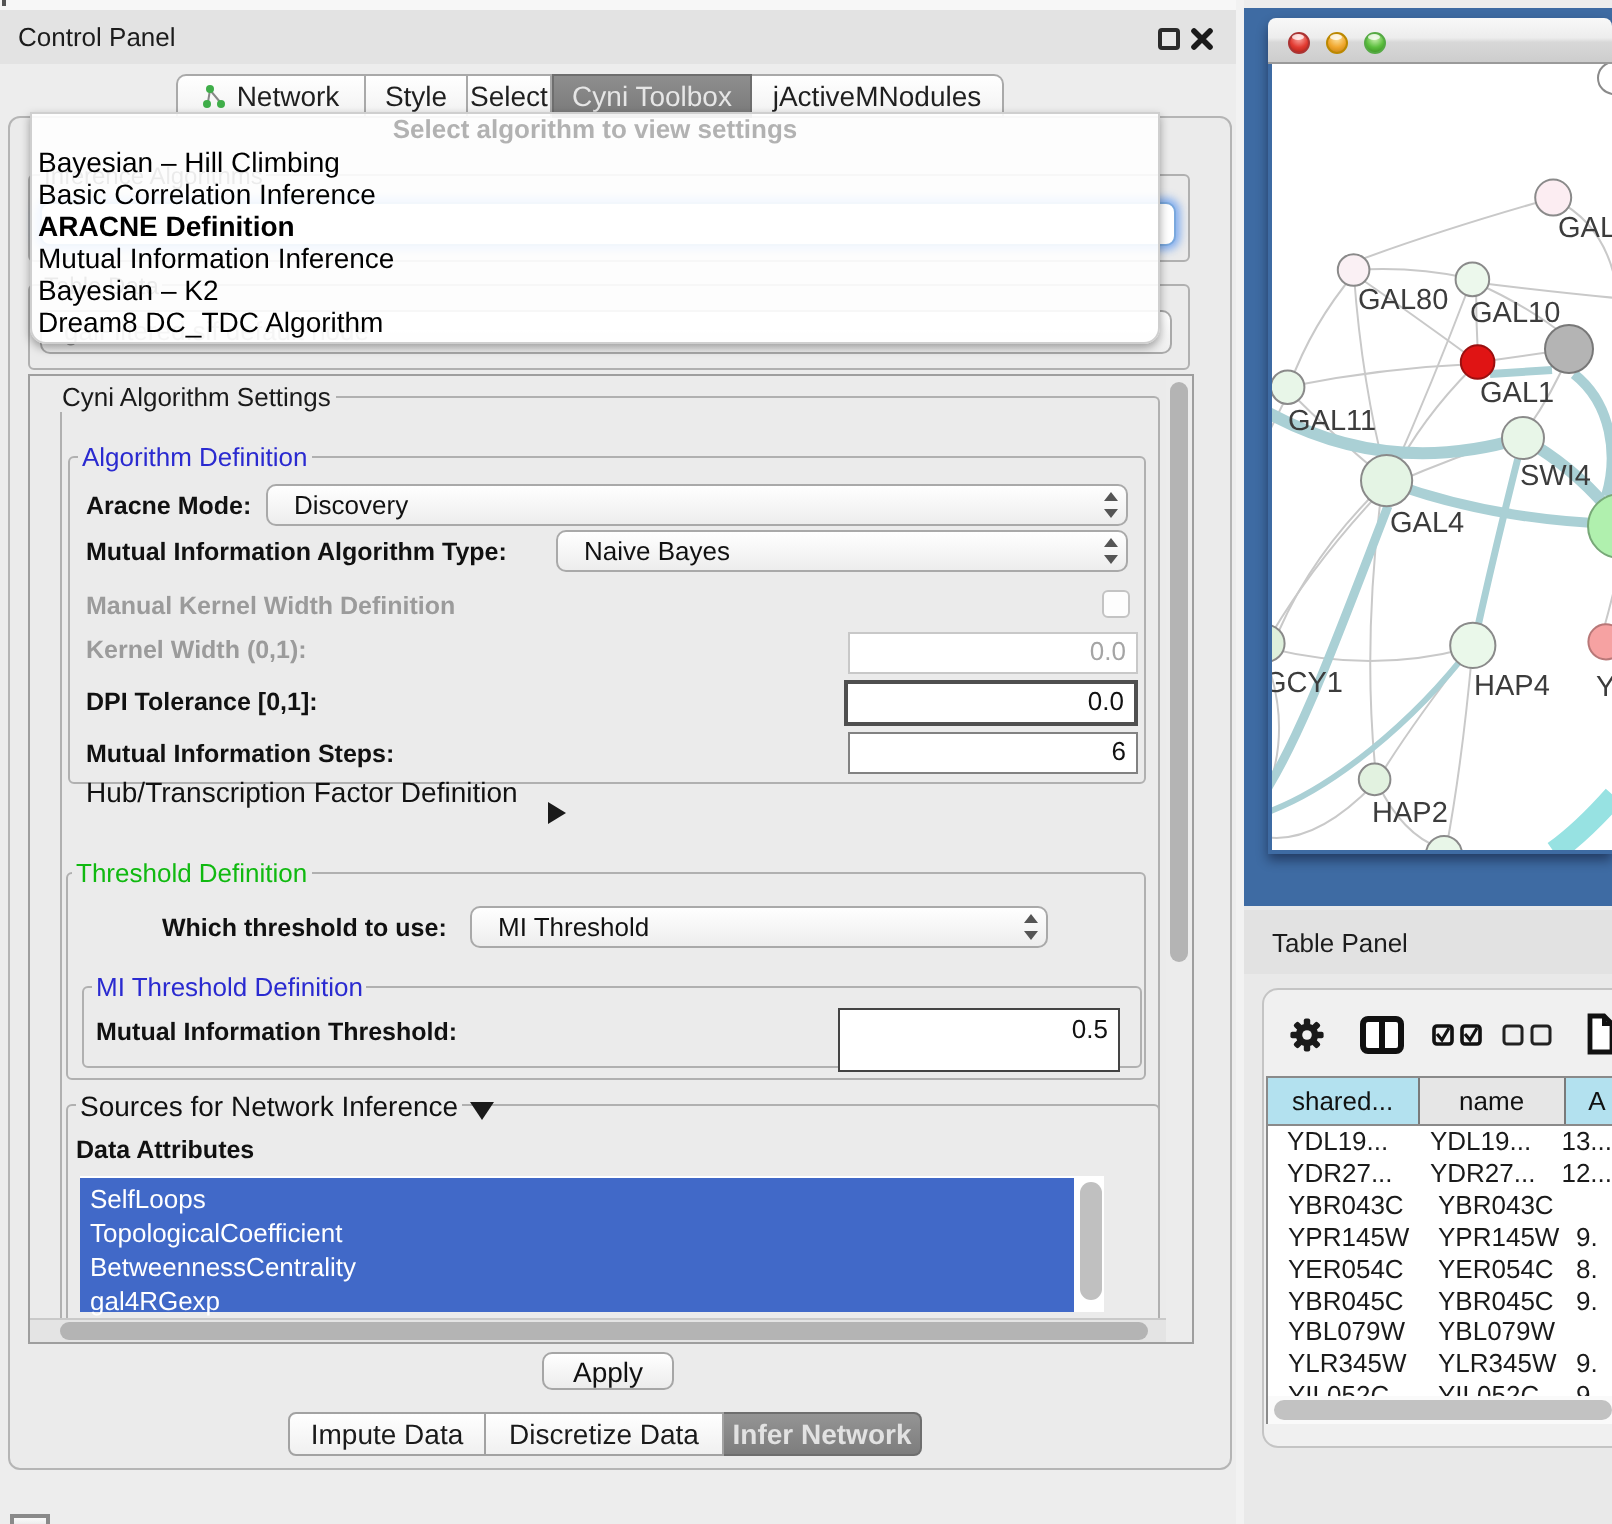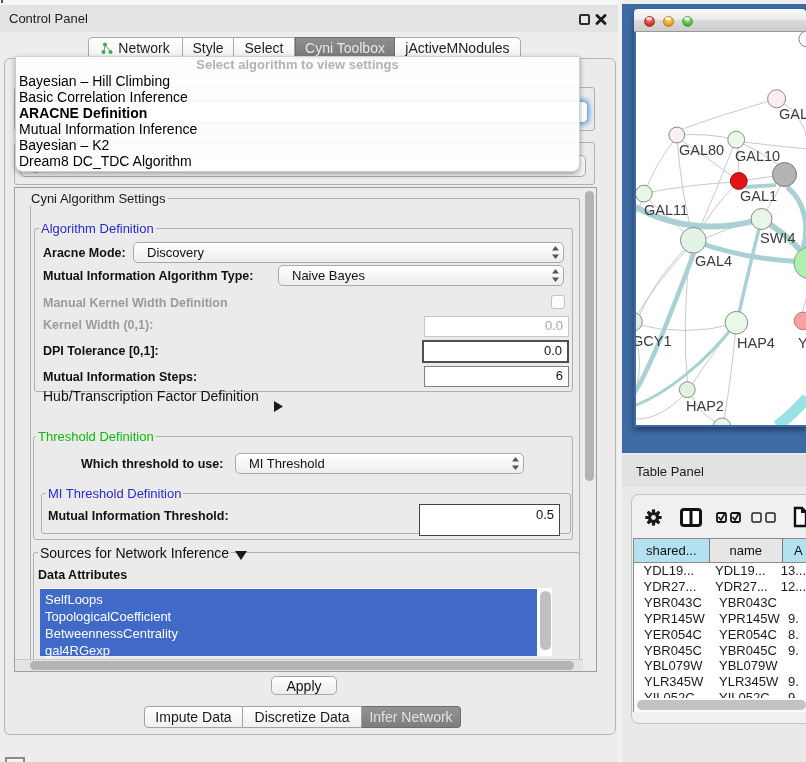--- a/index.html
+++ b/index.html
@@ -28,21 +28,21 @@
 
   <div class="abs" style="left:88px;top:37px;height:22px;display:flex;font-size:14px;color:#1f1f1f;">
     <div style="width:94px;background:linear-gradient(#ffffff,#f2f2f2);border:1px solid #a9a9a9;border-right:none;border-radius:5px 0 0 0;display:flex;align-items:center;justify-content:center;">
       <svg width="13" height="13" viewBox="0 0 13 13" style="margin-right:4px;">
         <path d="M4 3 L3 9 M4 3 L9 9" stroke="#888" stroke-width="1"></path>
         <circle cx="4" cy="2.5" r="2" fill="#3fae49"></circle>
           <circle cx="2.5" cy="10" r="2" fill="#3fae49"></circle>
           <circle cx="9.5" cy="10" r="2" fill="#3fae49"></circle>
       </svg>Network</div>
     <div style="width:51px;background:linear-gradient(#ffffff,#f2f2f2);border:1px solid #a9a9a9;border-right:none;display:flex;align-items:center;justify-content:center;">Style</div>
-    <div style="width:62px;background:linear-gradient(#ffffff,#f2f2f2);border:1px solid #a9a9a9;display:flex;align-items:center;justify-content:center;">Select</div>
+    <div style="width:43px;background:linear-gradient(#ffffff,#f2f2f2);border:1px solid #a9a9a9;display:flex;align-items:center;justify-content:center;">Select</div>
     <div style="width:100px;background:linear-gradient(#8e8e8e,#7a7a7a);border:1px solid #6e6e6e;color:#e6e6e6;display:flex;align-items:center;justify-content:center;">Cyni Toolbox</div>
     <div style="width:126px;background:linear-gradient(#ffffff,#f2f2f2);border:1px solid #a9a9a9;border-left:none;border-radius:0 5px 0 0;display:flex;align-items:center;justify-content:center;">jActiveMNodules</div>
   </div>
 
   <div class="abs" style="left:14px;top:87px;width:581px;height:44px;border:1px solid #b0b0b0;border-radius:3px;"></div>
   <div class="abs" style="left:20px;top:81px;font-size:12px;color:#333;background:#ebebeb;padding:0 2px;">Inference Algorithms</div>
 
   <div class="abs" style="left:20px;top:101px;width:568px;height:22px;background:#fff;border:1px solid #7aa8dd;border-radius:5px;box-shadow:0 0 4px 2px rgba(90,150,240,.75);"></div>
 
   <div class="abs" style="left:14px;top:142px;width:581px;height:43px;border:1px solid #b0b0b0;border-radius:3px;"></div>
@@ -122,21 +122,21 @@
   <div class="abs" style="left:30px;top:661px;width:544px;height:9px;background:#b4b4b4;border-radius:5px;"></div>
 
   <div class="abs" style="left:583px;top:188px;width:13px;height:483px;background:#ececec;"></div>
   <div class="abs" style="left:585px;top:191px;width:9px;height:290px;background:#b4b4b4;border-radius:6px;"></div>
 
   <div class="abs" style="left:271px;top:676px;width:66px;height:19px;background:linear-gradient(#ffffff,#ececec);border:1px solid #a6a6a6;border-radius:5px;font-size:14px;color:#111;text-align:center;padding-top:1px;">Apply</div>
 
   <div class="abs" style="left:144px;top:706px;height:22px;display:flex;font-size:14px;color:#1a1a1a;">
     <div style="width:99px;background:linear-gradient(#ffffff,#f0f0f0);border:1px solid #a2a2a2;border-radius:4px 0 0 4px;display:flex;align-items:center;justify-content:center;">Impute Data</div>
     <div style="width:119px;background:linear-gradient(#ffffff,#f0f0f0);border:1px solid #a2a2a2;border-left:none;display:flex;align-items:center;justify-content:center;">Discretize Data</div>
-    <div style="width:99px;background:linear-gradient(#949494,#7d7d7d);border:1px solid #6e6e6e;border-left:none;border-radius:0 4px 4px 0;color:#e2e2e2;display:flex;align-items:center;justify-content:center;">Infer Network</div>
+    <div style="width:99px;background:linear-gradient(#949494,#7d7d7d);border:1px solid #6e6e6e;border-left:none;border-radius:0 4px 4px 0;color:#e2e2e2;display:flex;align-items:center;justify-content:center;font-weight:bold;">Infer Network</div>
   </div>
 
   <div class="abs" style="left:5px;top:757px;width:20px;height:10px;border:2px solid #8a8a8a;background:linear-gradient(#fafafa,#e0e0e0);"></div>
 </div>
 
 <div class="abs" style="left:618px;top:0;width:4px;height:762px;background:#f2f2f2;"></div>
 
 <div class="abs" style="left:622px;top:0;width:184px;height:4px;background:#ededed;"></div>
 <div class="abs" style="left:622px;top:4px;width:184px;height:449px;background:#3e6ba3;"></div>
 

